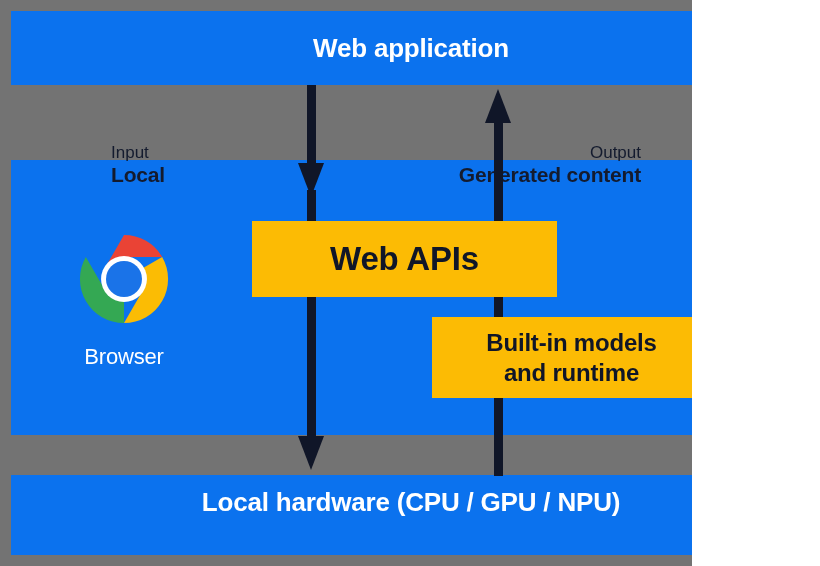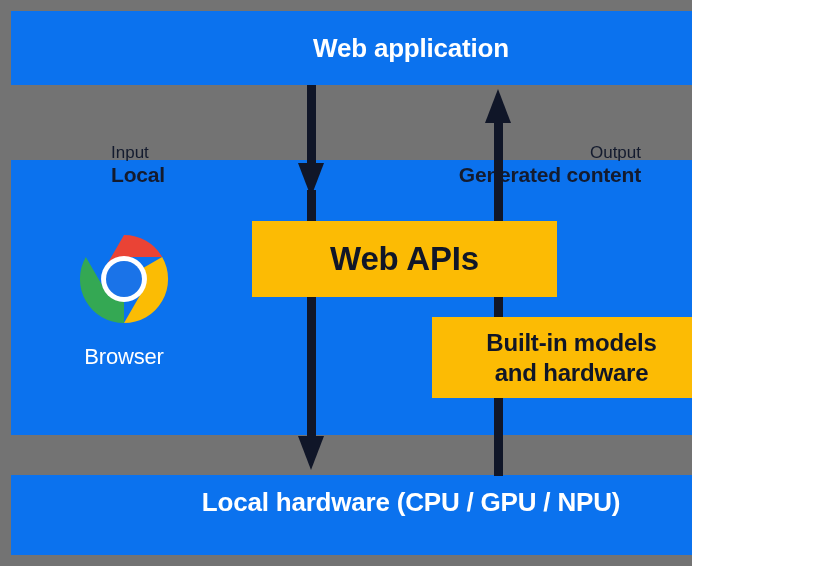--- a/index.html
+++ b/index.html
@@ -219,17 +219,17 @@
   </div>
   <div id="browser-label">Browser</div>
 
   <div class="ybox" id="box-web-apis">
     <span>Web APIs</span>
   </div>
 
   <div class="ybox" id="box-builtin-models">
     <span>
       <span>Built-in models</span><br>
-      <span>and hardware</span>
+      <span>and runtime</span>
     </span>
   </div>
 
 </div>
 
 </body></html>

